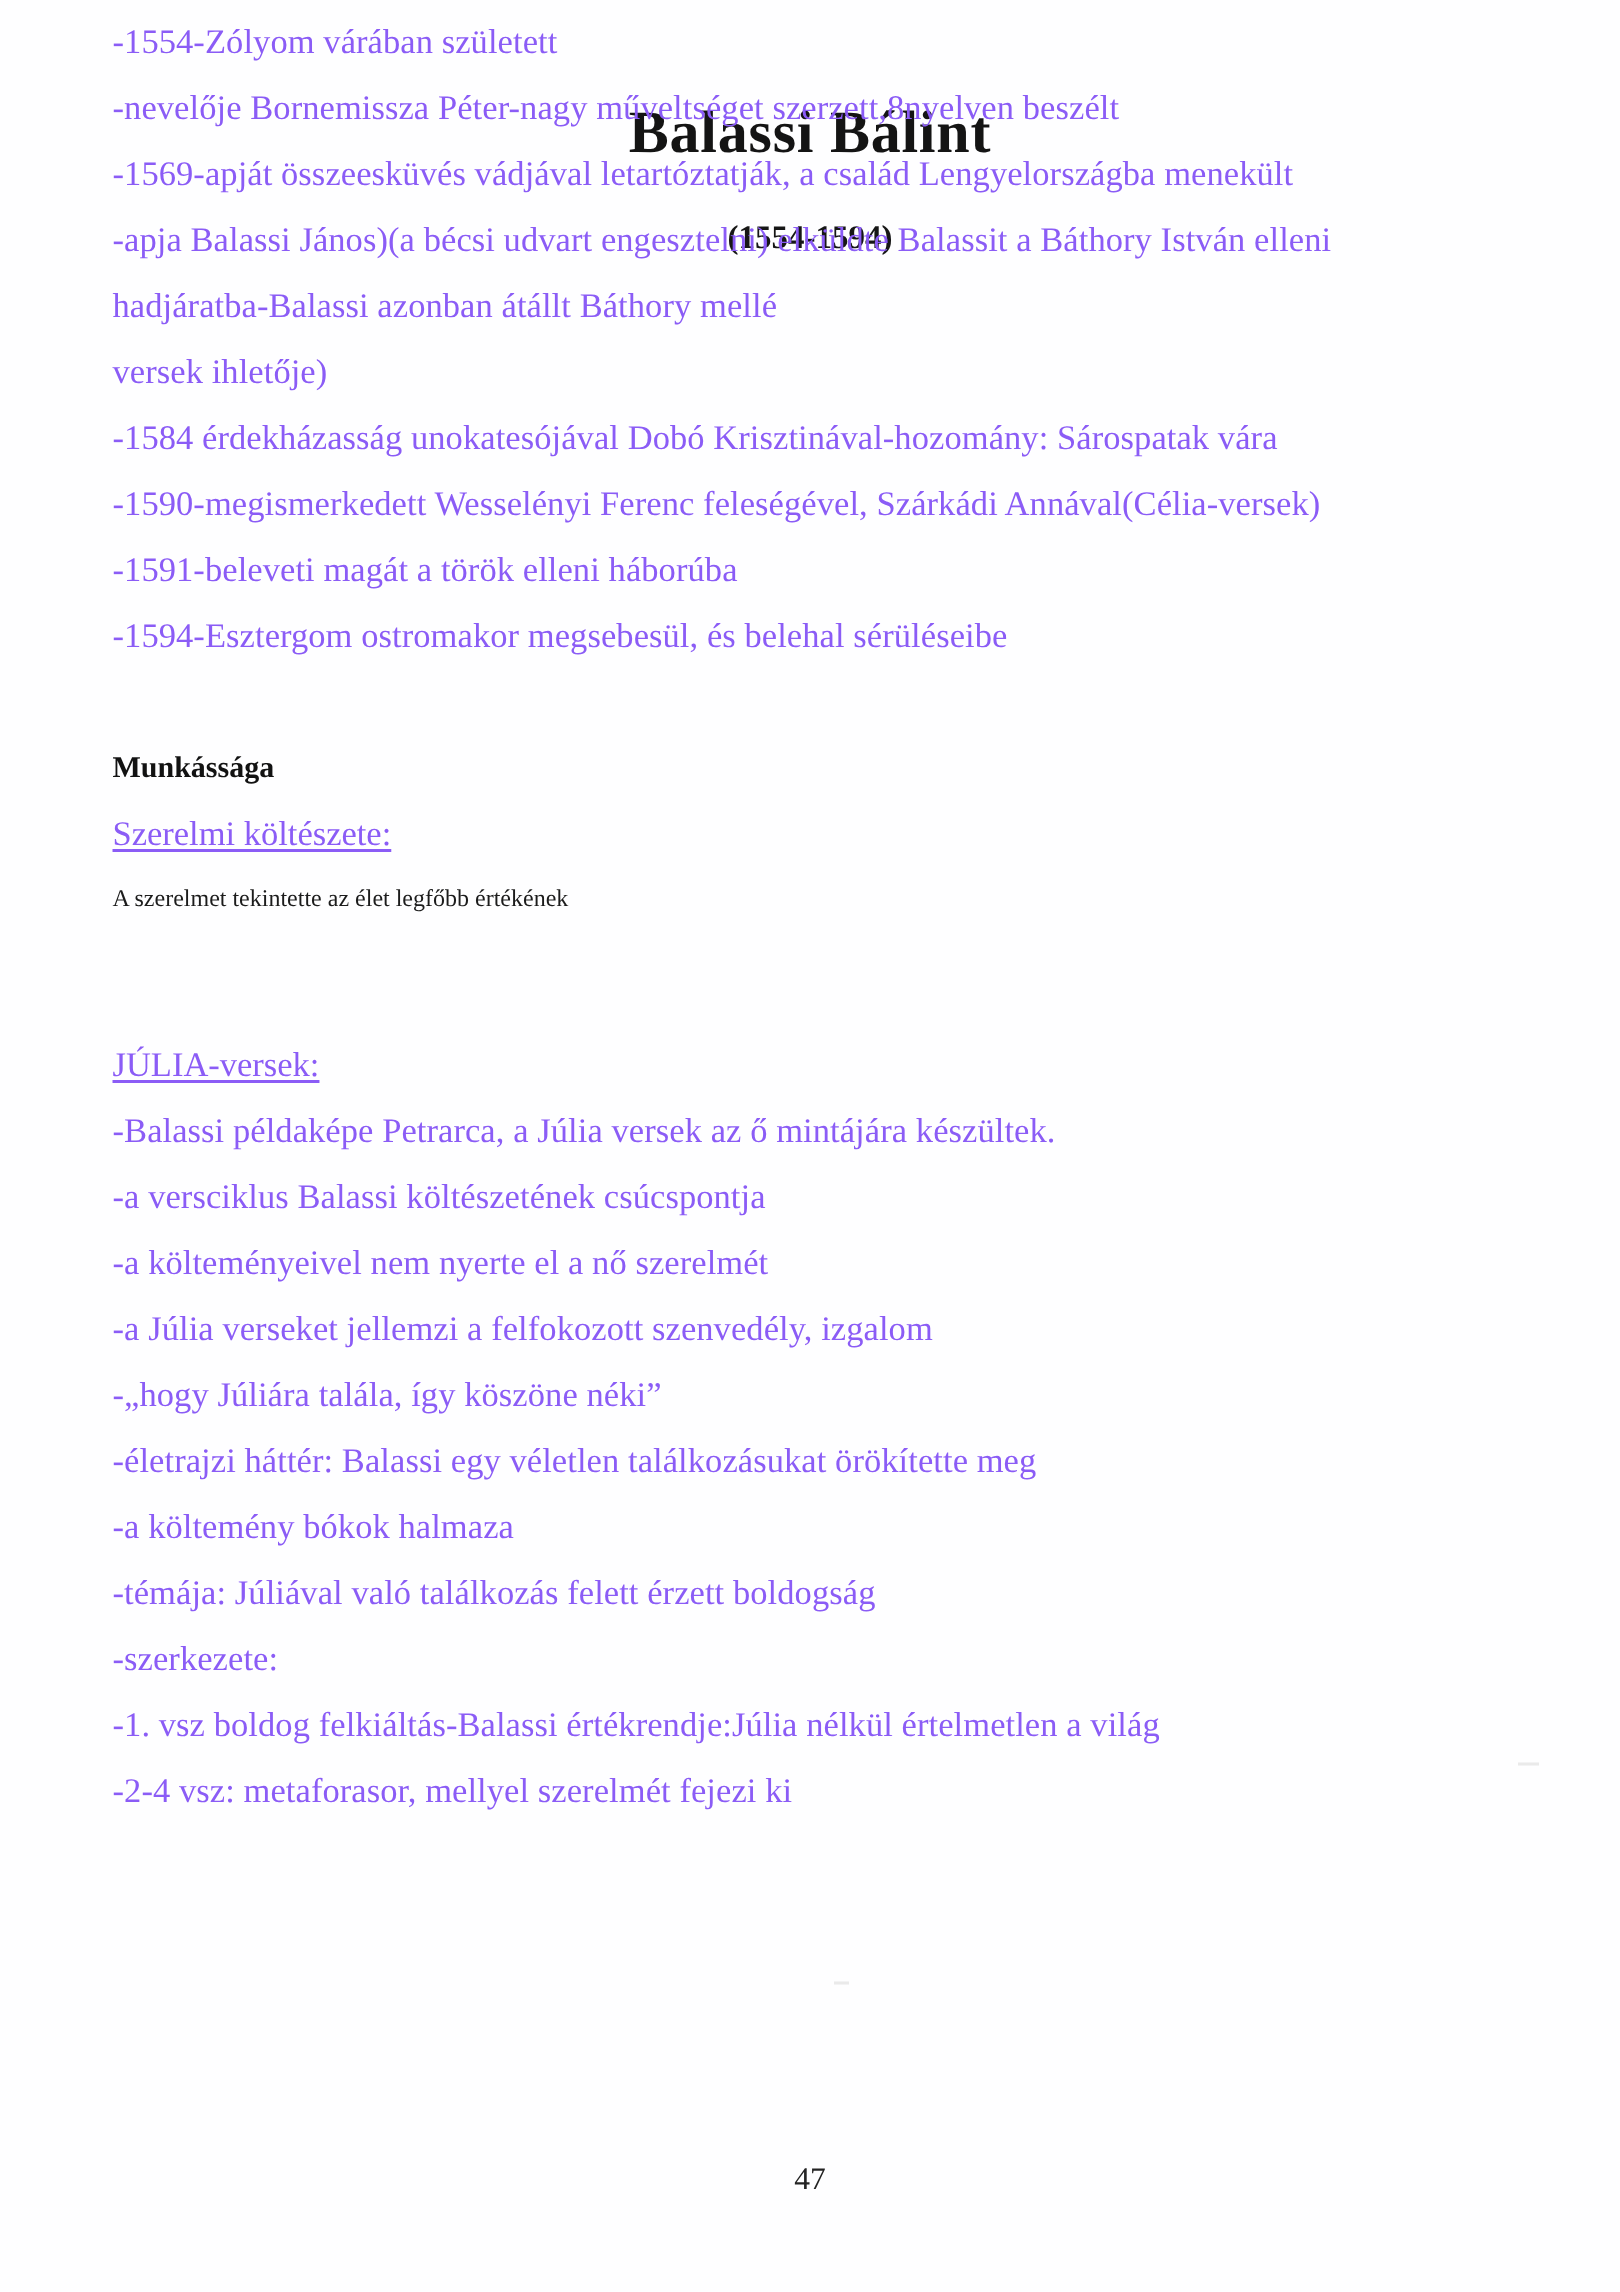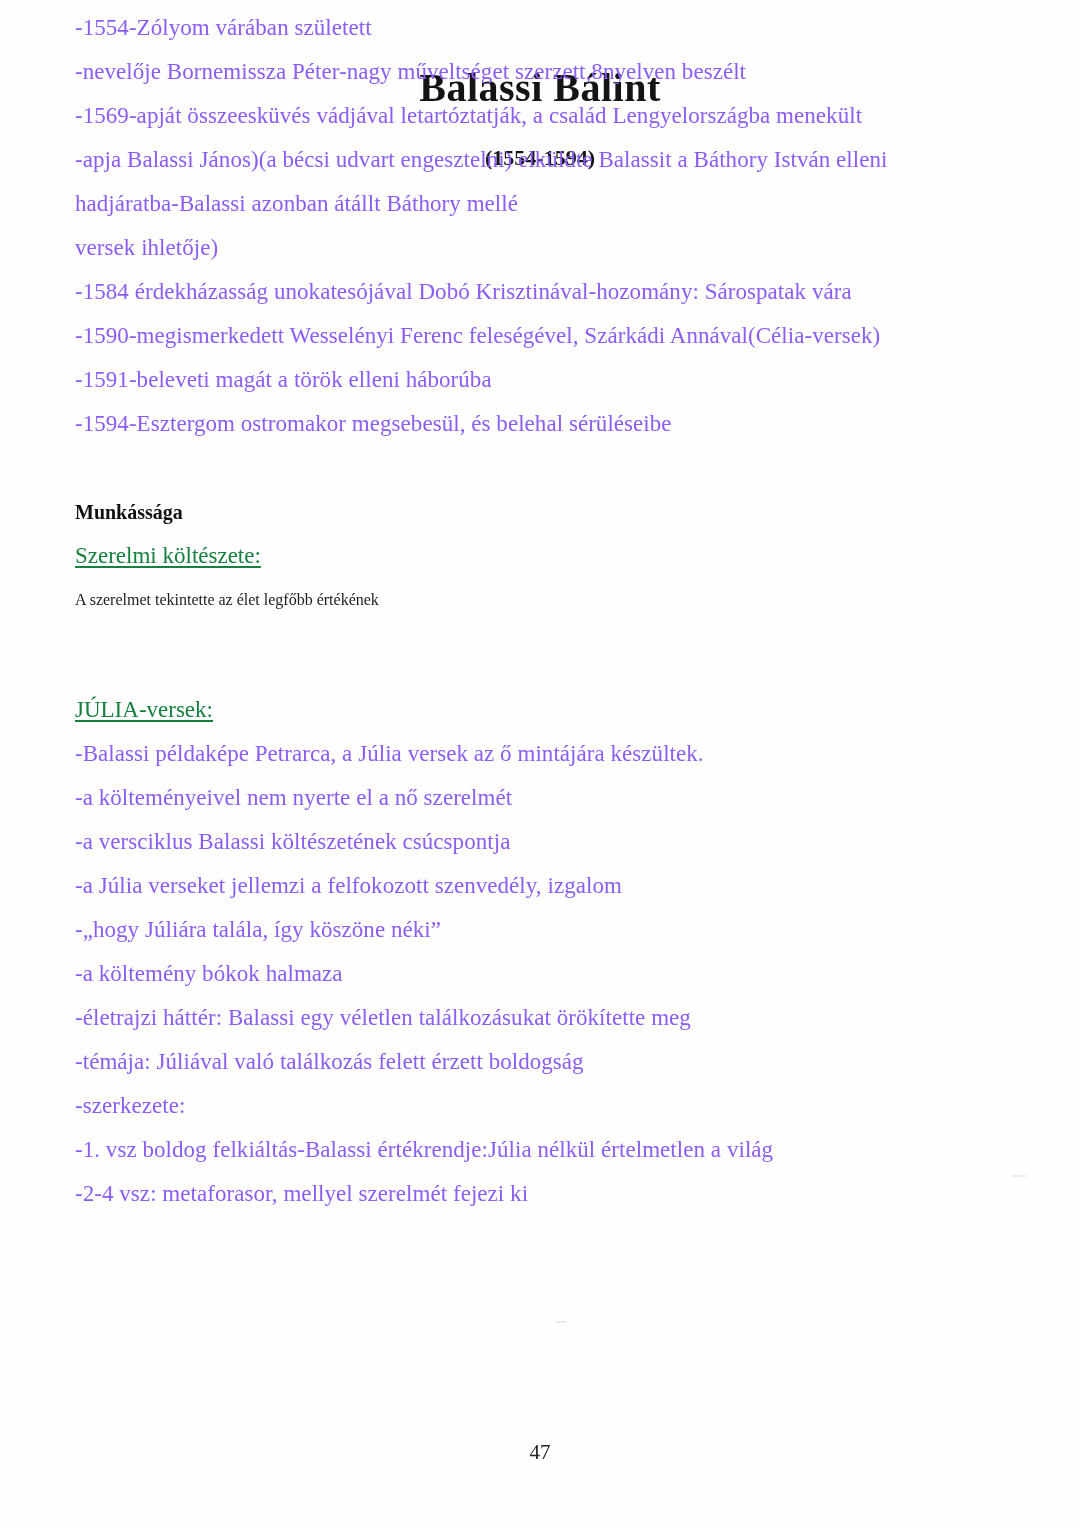--- a/index.html
+++ b/index.html
@@ -75,21 +75,21 @@
   .heading-bold {
     font-size: 20px;
     line-height: 44px;
     font-weight: bold;
     color: #121212;
   }
 
   .heading-underline {
     font-size: 23px;
     line-height: 44px;
-    color: #15803d;
+    color: #8b5cf6;
   }
   .heading-underline span.u {
     text-decoration: underline;
     text-underline-offset: 3px;
   }
 
   .plain-line {
     font-size: 16px;
     line-height: 44px;
     color: #1c1c1c;
@@ -145,26 +145,26 @@
       <div class="heading-underline"><span class="u">Szerelmi költészete:</span></div>
       <div class="plain-line">A szerelmet tekintette az élet legfőbb értékének</div>
     </div>
 
     <div class="spacer-line"></div>
     <div class="spacer-half"></div>
 
     <div class="julia-block">
       <div class="heading-underline"><span class="u">JÚLIA-versek:</span></div>
       <div class="line">-Balassi példaképe Petrarca, a Júlia versek az ő mintájára készültek.</div>
+      <div class="line">-a versciklus Balassi költészetének csúcspontja</div>
       <div class="line">-a költeményeivel nem nyerte el a nő szerelmét</div>
-      <div class="line">-a versciklus Balassi költészetének csúcspontja</div>
       <div class="line">-a Júlia verseket jellemzi a felfokozott szenvedély, izgalom</div>
       <div class="line">-„hogy Júliára talála, így köszöne néki”</div>
+      <div class="line">-életrajzi háttér: Balassi egy véletlen találkozásukat örökítette meg</div>
       <div class="line">-a költemény bókok halmaza</div>
-      <div class="line">-életrajzi háttér: Balassi egy véletlen találkozásukat örökítette meg</div>
       <div class="line">-témája: Júliával való találkozás felett érzett boldogság</div>
       <div class="line">-szerkezete:</div>
       <div class="line">-1. vsz boldog felkiáltás-Balassi értékrendje:Júlia nélkül értelmetlen a világ</div>
       <div class="line">-2-4 vsz: metaforasor, mellyel szerelmét fejezi ki</div>
     </div>
 
   </div>
 
   <div class="page-number">47</div>
 

